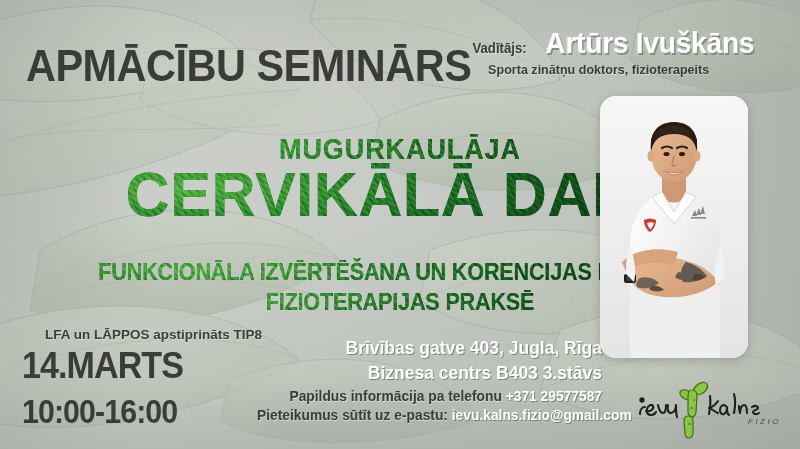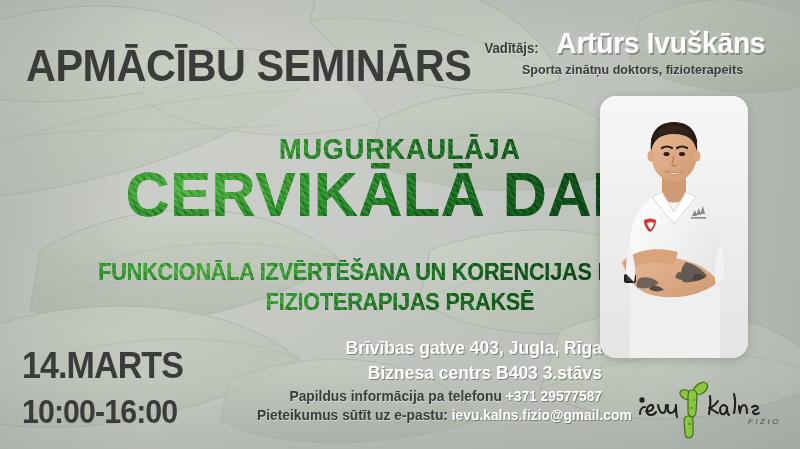--- a/index.html
+++ b/index.html
@@ -29,21 +29,21 @@
 
   
   #hl-apmacibu{
     position:absolute;left:26px;top:40px;
     font-size:45px;font-weight:700;letter-spacing:-.5px;
     color:#3a3c3a;white-space:nowrap;
     transform:scaleX(.92);transform-origin:left center;
   }
 
   
-  #presenter-block{position:absolute;right:14px;top:26px;text-align:center;width:330px;}
+  #presenter-block{position:absolute;right:5px;top:26px;text-align:left;width:330px;}
   #presenter-label{
     display:inline-block;vertical-align:baseline;
     font-size:15px;font-weight:700;color:#3a3c3a;
     transform:scaleX(.88);transform-origin:right center;
     text-shadow:1px 1px 0 rgba(255,255,255,.35);
   }
   #presenter-name{
     display:inline-block;vertical-align:baseline;margin-left:5px;
     font-size:30px;font-weight:700;letter-spacing:-.3px;
     color:#ffffff;
@@ -203,20 +203,21 @@
       <span id="presenter-label">Vadītājs:</span><span id="presenter-name">Artūrs Ivuškāns</span>
     </div>
     <div id="presenter-sub">Sporta zinātņu doktors, fizioterapeits</div>
   </div>
 
   <div id="mugurkaulaja" class="leafType">MUGURKAULĀJA</div>
   <div id="cervikala" class="leafType">CERVIKĀLĀ DAĻA</div>
   <div id="sub1" class="leafType">FUNKCIONĀLA IZVĒRTĒŠANA UN KORENCIJAS IESPĒJAS</div>
   <div id="sub2" class="leafType">FIZIOTERAPIJAS PRAKSĒ</div>
 
+  <div id="tip-line">LFA un LĀPPOS apstiprināts TIP8</div>
   <div id="date-line">14.MARTS</div>
   <div id="time-line">10:00-16:00</div>
 
   <div id="contact">
     <div id="addr1" class="c-line val">Brīvības gatve 403, Jugla, Rīga</div>
     <div id="addr2" class="c-line val">Biznesa centrs B403 3.stāvs</div>
     <div class="c-small">
       <span class="lbl">Papildus informācija pa telefonu</span>
       <span class="val">+371 29577587</span>
     </div>

